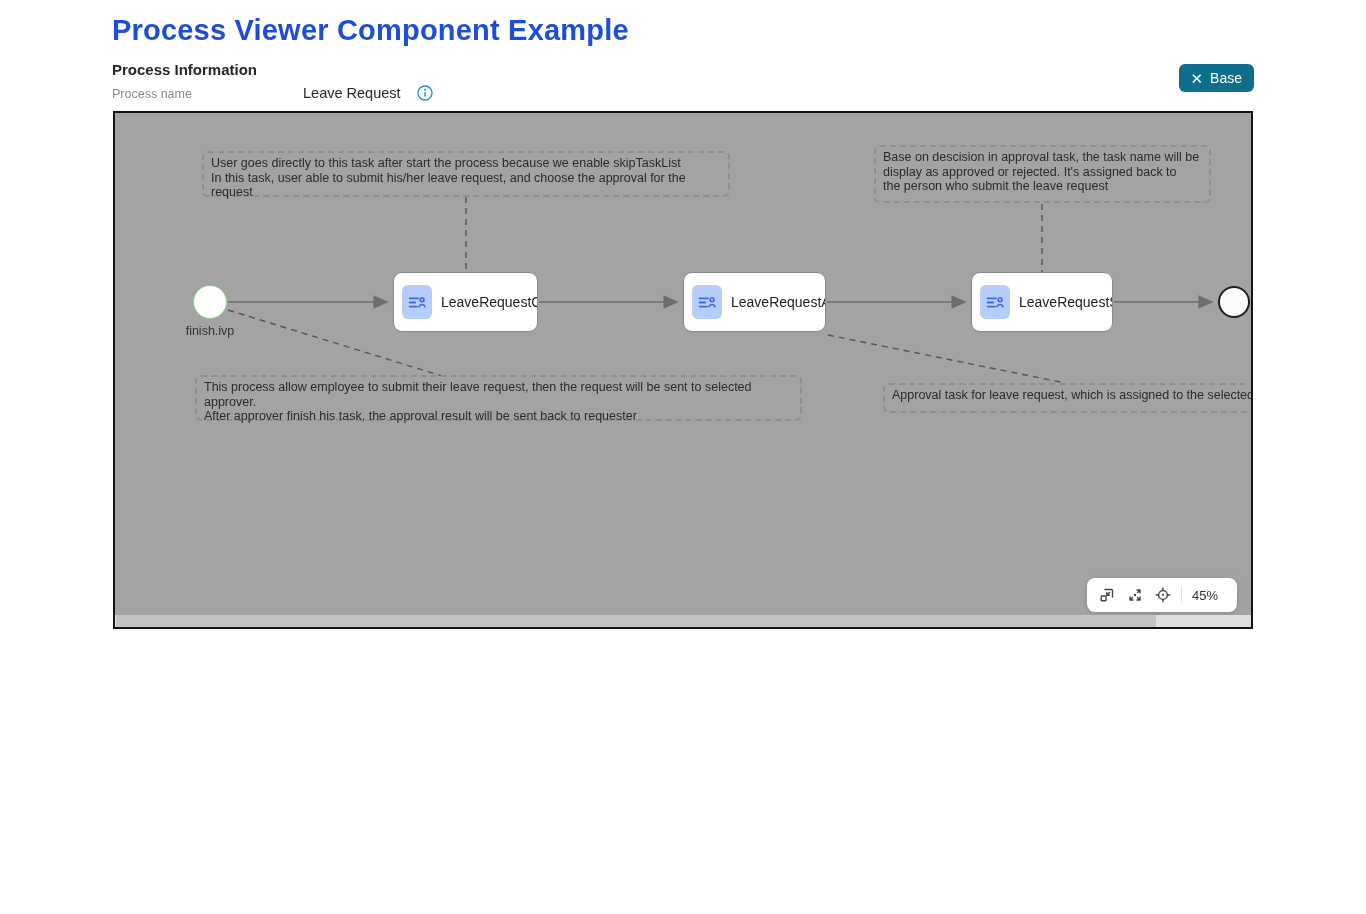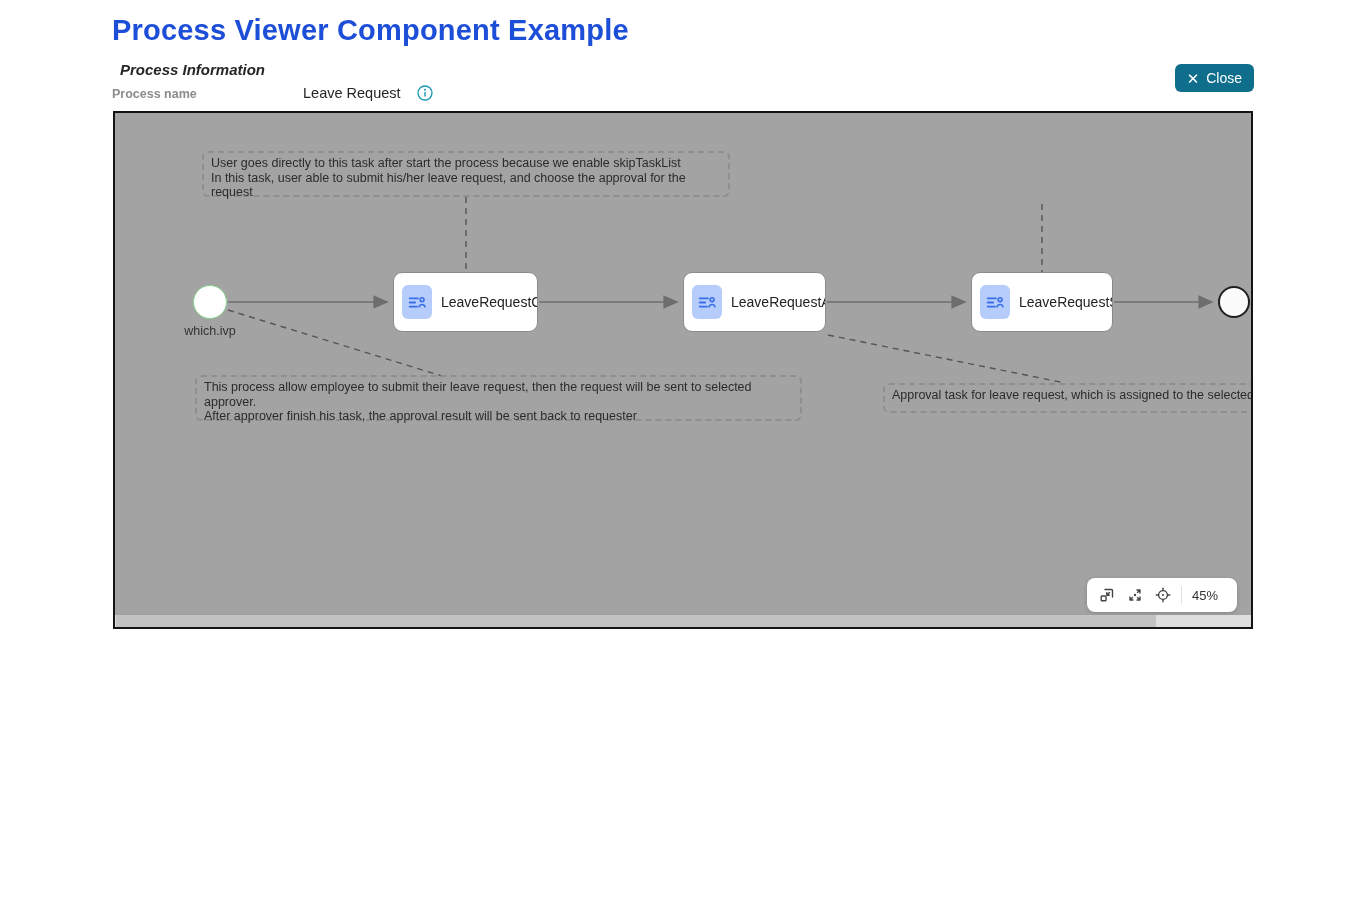--- a/index.html
+++ b/index.html
@@ -2,24 +2,24 @@
 <html><head>
 <meta charset="utf-8">
 <style>
   * { box-sizing: border-box; margin: 0; padding: 0; }
   html, body { width: 1366px; height: 914px; background: #ffffff;
     font-family: "Liberation Sans", sans-serif; position: relative; overflow: hidden; }
 
   
   .page-title { position: absolute; left: 112px; top: 14px; font-size: 29px;
     font-weight: 700; color: #1d4ed8; letter-spacing: .2px; }
-  .section-heading { position: absolute; left: 120px; top: 61px; font-size: 15px;
-    font-weight: 700; color: #262626; font-style: italic; }
+  .section-heading { position: absolute; left: 112px; top: 61px; font-size: 15px;
+    font-weight: 700; color: #262626; }
   .field-label { position: absolute; left: 112px; top: 87px; font-size: 12.5px;
-    color: #8c8c8c; font-weight: bold; }
+    color: #8c8c8c; }
   .field-value { position: absolute; left: 303px; top: 85px; font-size: 14.5px;
     color: #262626; display: flex; align-items: center; gap: 16px; }
   .info-icon { width: 16px; height: 16px; display: inline-block; cursor: pointer; }
 
   .close-btn { position: absolute; right: 112px; top: 64px; height: 28px;
     background: #0f6e8c; color: #ffffff; border: none; border-radius: 6px;
     display: inline-flex; align-items: center; gap: 7px; padding: 0 12px;
     font-size: 14px; font-family: "Liberation Sans", sans-serif; cursor: pointer; }
   .close-x { font-size: 15px; line-height: 1; }
 
@@ -84,21 +84,21 @@
     <svg viewBox="0 0 16 16" width="16" height="16">
       <circle cx="8" cy="8" r="7" fill="none" stroke="#1898b4" stroke-width="1.3"></circle>
       <circle cx="8" cy="4.7" r="1" fill="#1898b4"></circle>
       <rect x="7.3" y="6.8" width="1.4" height="5" rx="0.7" fill="#1898b4"></rect>
     </svg>
   </span>
 </div>
 
 <button class="close-btn">
   <span class="close-x">✕</span>
-  <span>Close</span>
+  <span>Base</span>
 </button>
 
 <div class="canvas">
   <div class="canvas-inner">
 
     <svg class="wires">
       <defs>
         <marker id="arr" markerWidth="9" markerHeight="8" refX="8" refY="4" orient="auto">
           <path d="M0,0 L9,4 L0,8 z" fill="#6e6e6e"></path>
         </marker>
@@ -110,26 +110,29 @@
       <line x1="999" y1="189" x2="1097" y2="189" stroke="#6e6e6e" stroke-width="1.7" marker-end="url(#arr)"></line>
 
       <line x1="351" y1="84" x2="351" y2="159" stroke="#555" stroke-width="1.4" stroke-dasharray="6 5"></line>
       <line x1="927" y1="91" x2="927" y2="159" stroke="#555" stroke-width="1.4" stroke-dasharray="6 5"></line>
       <line x1="113" y1="197" x2="327" y2="263" stroke="#555" stroke-width="1.4" stroke-dasharray="6 5"></line>
       <line x1="713" y1="222" x2="950" y2="270" stroke="#555" stroke-width="1.4" stroke-dasharray="6 5"></line>
     </svg>
 
     <div class="annotation anno-1">User goes directly to this task after start the process because we enable skipTaskList
 In this task, user able to submit his/her leave request, and choose the approval for the request</div>
+    <div class="annotation anno-2">Base on descision in approval task, the task name will be
+display as approved or rejected. It's assigned back to
+the person who submit the leave request</div>
     <div class="annotation anno-3">This process allow employee to submit their leave request, then the request will be sent to selected approver.
 After approver finish his task, the approval result will be sent back to requester</div>
     <div class="annotation anno-4">Approval task for leave request, which is assigned to the selected approver</div>
 
     <div class="start-event"></div>
-    <div class="start-label">which.ivp</div>
+    <div class="start-label">finish.ivp</div>
 
     <div class="task task-1">
       <span class="task-icon">
         <svg viewBox="0 0 24 24" width="22" height="22">
           <g stroke="#3a6ee8" stroke-width="2" stroke-linecap="round" fill="none">
             <line x1="4" y1="8" x2="13" y2="8"></line>
             <line x1="4" y1="12.5" x2="10" y2="12.5"></line>
             <line x1="4" y1="17" x2="12" y2="17"></line>
           </g>
           <circle cx="17.5" cy="9.5" r="2.1" fill="none" stroke="#3a6ee8" stroke-width="1.8"></circle>

